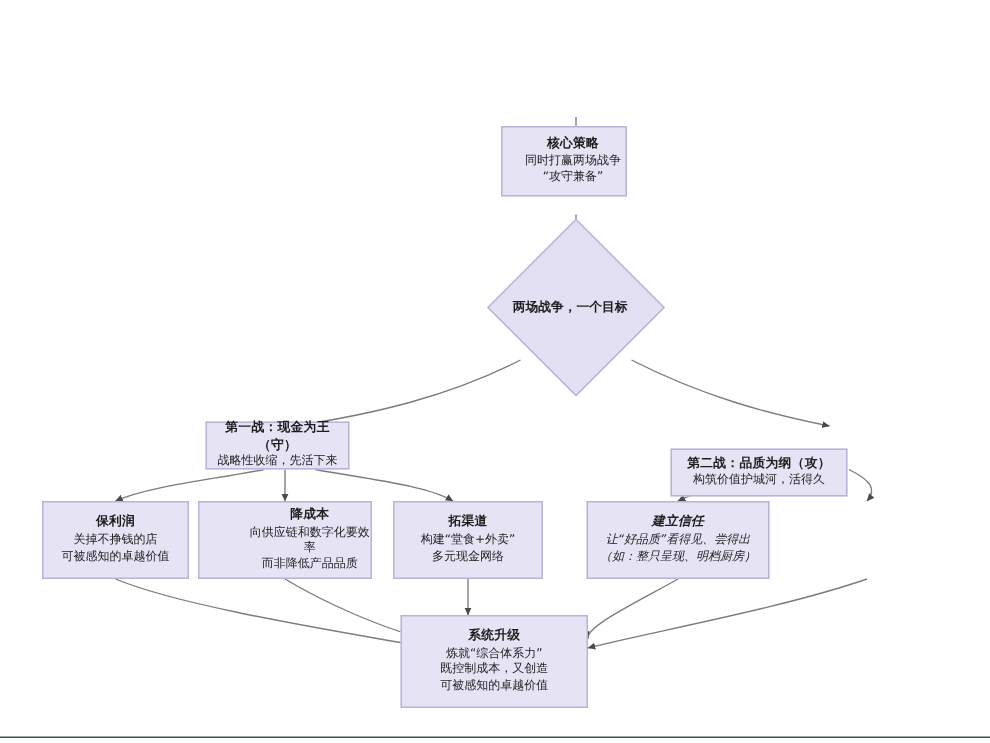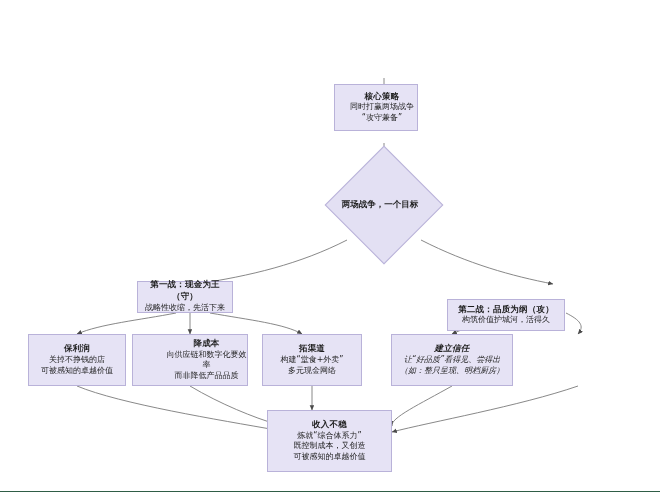--- a/index.html
+++ b/index.html
@@ -118,20 +118,20 @@
   </div>
 
   <div class="node" style="left:391px;top:334px;width:122px;height:52px;font-style:italic;">
     <div class="ttl">建立信任</div>
     <div class="ln">让“好品质”看得见、尝得出</div>
     <div class="ln">（如：整只呈现、明档厨房）</div>
   </div>
 
 
   <div class="node" style="left:267px;top:410px;width:125px;height:62px;">
-    <div class="ttl">收入不稳</div>
+    <div class="ttl">系统升级</div>
     <div class="ln">炼就“综合体系力”</div>
     <div class="ln">既控制成本，又创造</div>
     <div class="ln">可被感知的卓越价值</div>
   </div>
 
   <div class="bottom-rule"></div>
 </div>
 
 </body></html>

